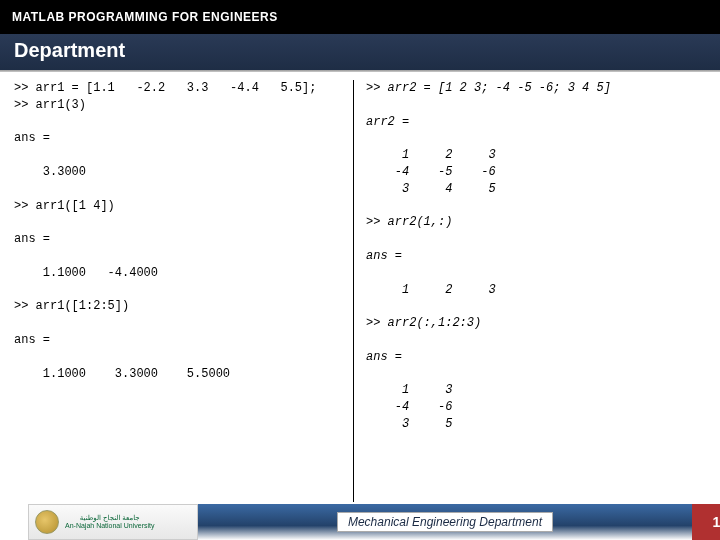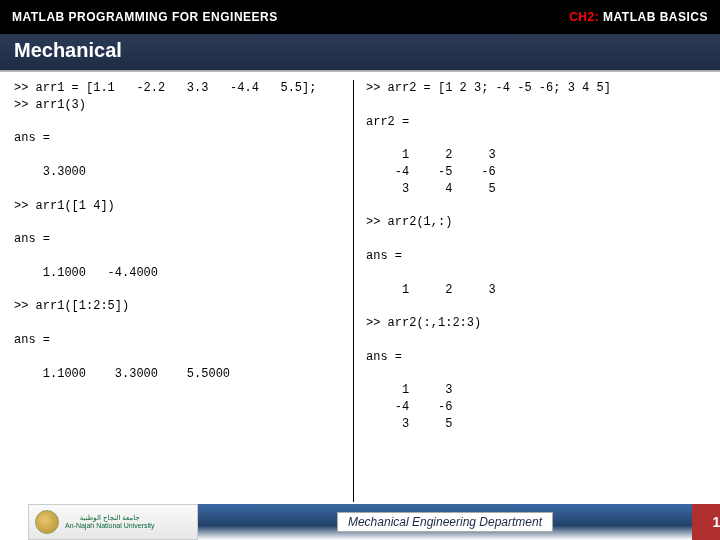--- a/index.html
+++ b/index.html
@@ -61,20 +61,21 @@
     color: #000000;
   }
   .col-left {
     width: 340px;
     border-right: 1px solid #000;
     padding-right: 0;
   }
   .col-right {
     flex: 1;
     padding-left: 12px;
+    font-style: italic;
   }
   .footer {
     position: absolute;
     left: 0;
     bottom: 0;
     width: 720px;
     height: 36px;
     display: flex;
     align-items: stretch;
     margin-left: 28px;
@@ -127,26 +128,23 @@
     justify-content: center;
     font-size: 14px;
     font-weight: bold;
   }
 </style>
 </head>
 <body>
 
 <div class="header">
   <div class="header-left">MATLAB PROGRAMMING FOR ENGINEERS</div>
-  <div class="header-right">
-    <span class="chap">CH2:</span><span class="chap-text"> MATLAB BASICS</span>
-  </div>
 </div>
 
-<div class="title-band">Mechanical</div>
+<div class="title-band">Department</div>
 <div class="decor-line"></div>
 
 <div class="content">
   <div class="col col-left">&gt;&gt; arr1 = [1.1   -2.2   3.3   -4.4   5.5];
 &gt;&gt; arr1(3)
 
 ans =
 
     3.3000
 

